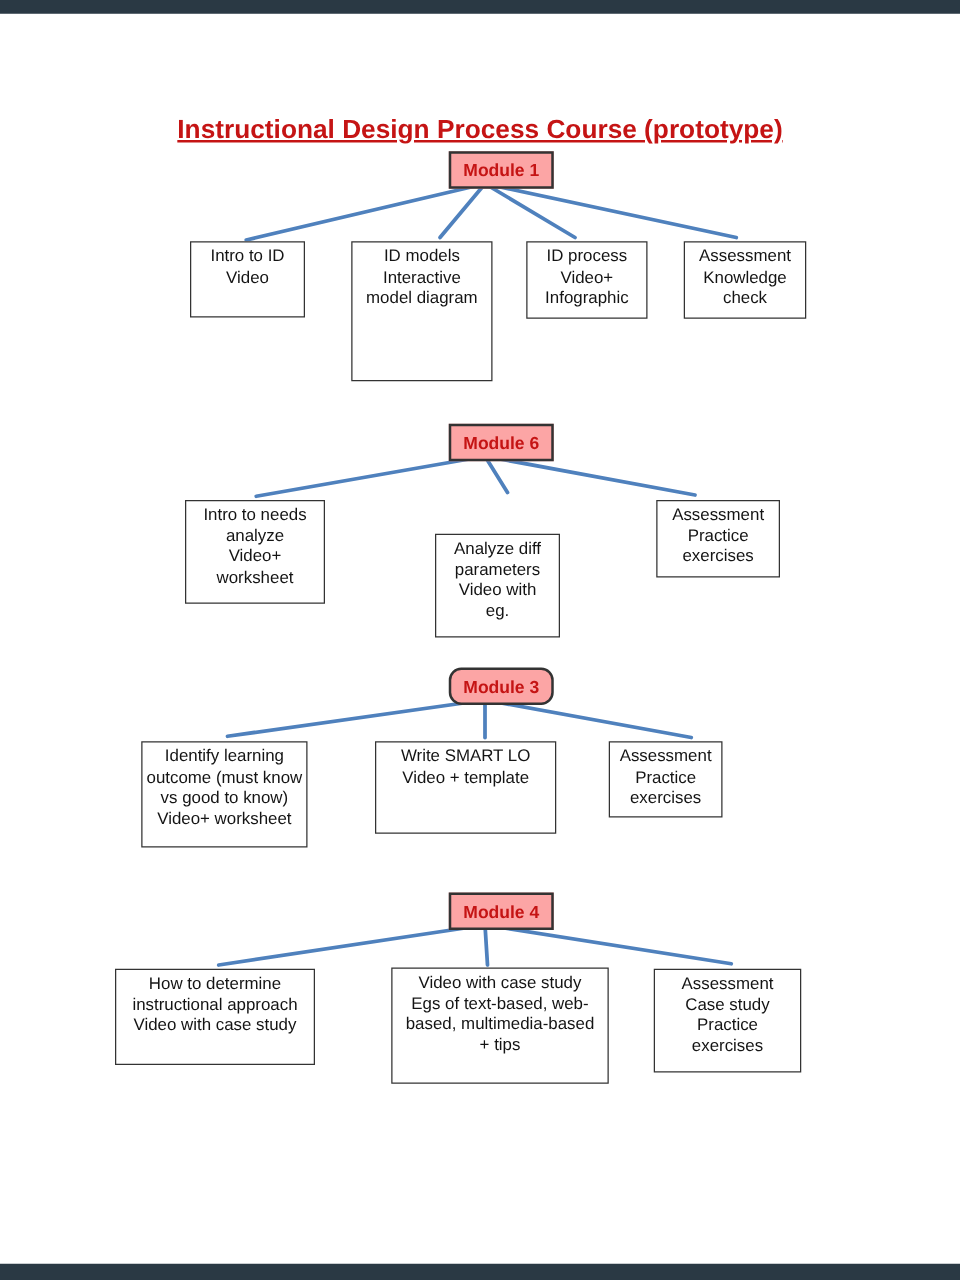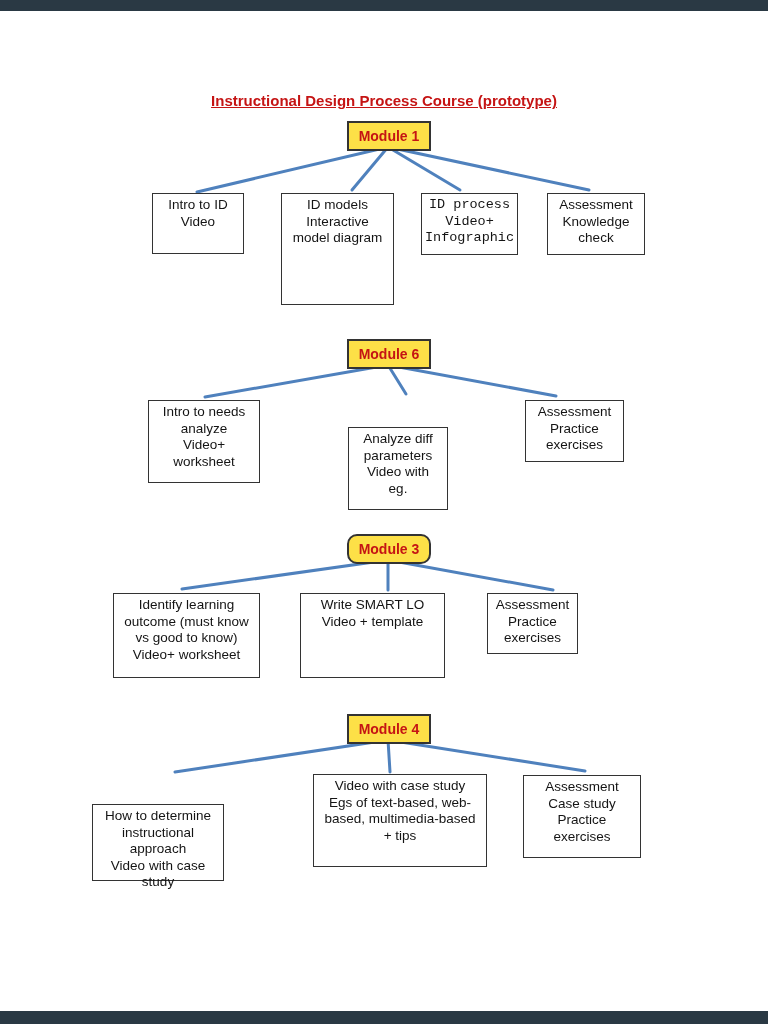--- a/index.html
+++ b/index.html
@@ -20,51 +20,52 @@
   }
   .viewer-bar.top { top: 0; height: 11px; }
   .viewer-bar.bottom { bottom: 0; height: 13px; }
   .page-title {
     position: absolute;
     top: 92px;
     left: 0;
     width: 100%;
     margin: 0;
     text-align: center;
-    font-size: 15px;
+    font-size: 21px;
     font-weight: bold;
     color: var(--accent-red, #c51414);
     text-decoration: underline;
   }
   .connectors {
     position: absolute;
     left: 0;
     top: 0;
     z-index: 1;
     pointer-events: none;
   }
   .connectors line {
     stroke: var(--connector-blue, #4f81bd);
     stroke-width: 3;
     stroke-linecap: round;
   }
   .module-box {
     position: absolute;
     width: 80px;
     height: 26px;
-    background: #fde047;
+    background: #fca5a5;
     border: 2px solid var(--box-border, #333);
     display: flex;
     align-items: center;
     justify-content: center;
     font-size: 14px;
     font-weight: bold;
     color: var(--accent-red, #c51414);
     z-index: 2;
     box-sizing: content-box;
+    margin-left: 12px;
   }
   .topic-box {
     position: absolute;
     background: #fff;
     border: 1.5px solid var(--box-border, #333);
     box-sizing: border-box;
     padding-top: 3px;
     text-align: center;
     font-size: 13.5px;
     line-height: 16.5px;
@@ -105,53 +106,53 @@
       <line x1="388" y1="740" x2="585" y2="771"></line>
     </g>
   </svg>
 
   <div class="module-box" style="left:347px; top:121px;">Module 1</div>
   <div class="topic-box" style="left:152px; top:193px; width:92px;  height:61px;">Intro to ID
 Video</div>
   <div class="topic-box" style="left:281px; top:193px; width:113px; height:112px;">ID models
 Interactive
 model diagram</div>
-  <div class="topic-box" style="left:421px; top:193px; width:97px;  height:62px;font-family:Liberation Mono, monospace;">ID process
+  <div class="topic-box" style="left:421px; top:193px; width:97px;  height:62px;">ID process
 Video+
 Infographic</div>
   <div class="topic-box" style="left:547px; top:193px; width:98px;  height:62px;">Assessment
 Knowledge
 check</div>
 
   <div class="module-box" style="left:347px; top:339px;">Module 6</div>
   <div class="topic-box" style="left:148px; top:400px; width:112px; height:83px;">Intro to needs
 analyze
 Video+
 worksheet</div>
   <div class="topic-box" style="left:348px; top:400px; width:100px; height:83px;margin-top:27px;">Analyze diff
 parameters
 Video with
 eg.</div>
   <div class="topic-box" style="left:525px; top:400px; width:99px;  height:62px;">Assessment
 Practice
 exercises</div>
 
   <div class="module-box" style="left:347px; top:534px;border-radius:10px;">Module 3</div>
-  <div class="topic-box" style="left:113px; top:593px; width:147px; height:85px;">Identify learning
+  <div class="topic-box" style="left:113px; top:593px; width:133px; height:85px;">Identify learning
 outcome (must know
 vs good to know)
 Video+ worksheet</div>
-  <div class="topic-box" style="left:300px; top:593px; width:145px; height:85px;">Write SMART LO
+  <div class="topic-box" style="left:300px; top:593px; width:145px; height:74px;">Write SMART LO
 Video + template</div>
   <div class="topic-box" style="left:487px; top:593px; width:91px;  height:61px;">Assessment
 Practice
 exercises</div>
 
   <div class="module-box" style="left:347px; top:714px;">Module 4</div>
-  <div class="topic-box" style="left:92px;  top:804px; width:132px; height:77px;">How to determine
+  <div class="topic-box" style="left:92px;  top:775px; width:160px; height:77px;">How to determine
 instructional approach
 Video with case study</div>
   <div class="topic-box" style="left:313px; top:774px; width:174px; height:93px;">Video with case study
 Egs of text-based, web-
 based, multimedia-based
 + tips</div>
   <div class="topic-box" style="left:523px; top:775px; width:118px; height:83px;">Assessment
 Case study
 Practice
 exercises</div>

